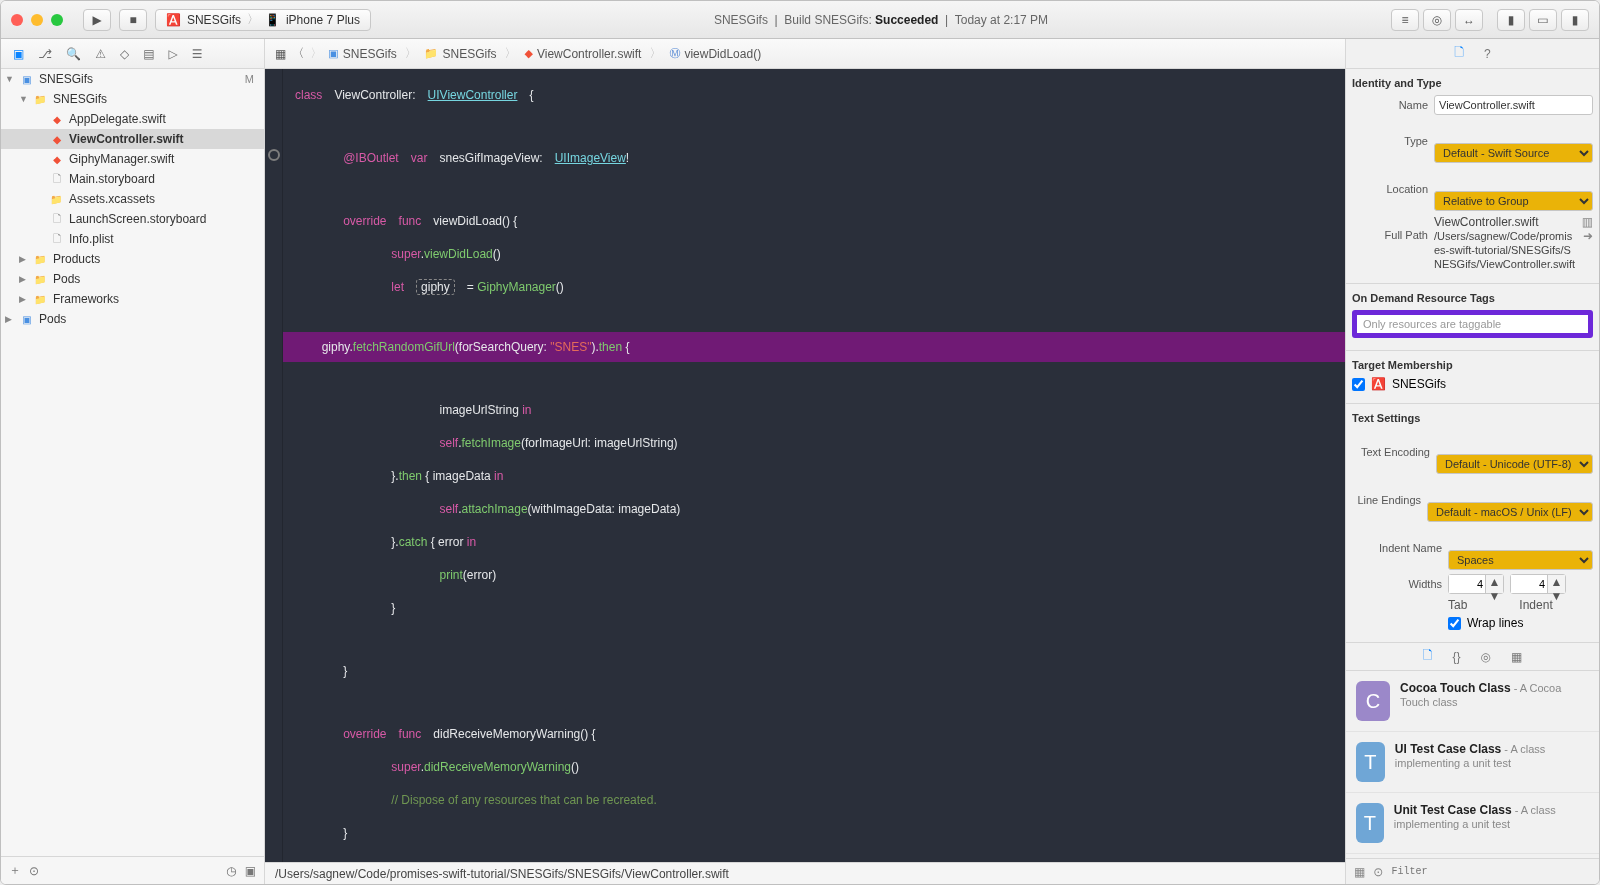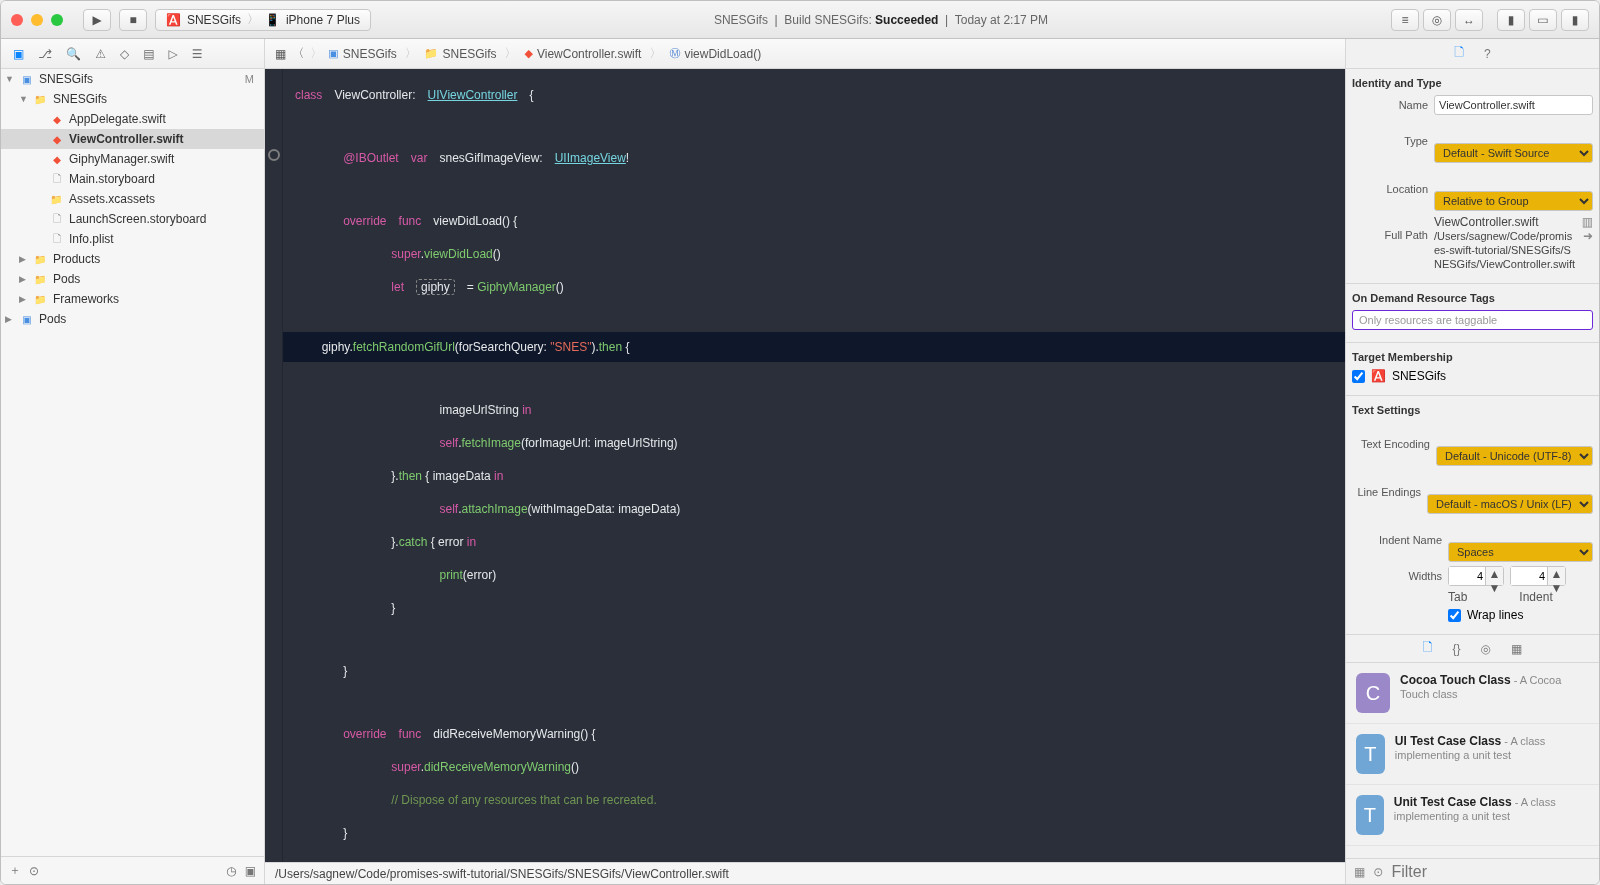--- a/index.html
+++ b/index.html
@@ -51,21 +51,21 @@
 .gutter { width:18px; background:#2a2f3a; border-right:1px solid #22262f;}
 .code { flex:1; background:#2a2f3a; color:#d5d8dc; font-family: ui-monospace, Menlo, Consolas, monospace; font-size:20px; line-height:30px; padding:8px 12px; white-space:pre; overflow:hidden;}
 .kw{color:#d85aa7;} 
 .type{color:#76d6e0;text-decoration:underline;} 
 .name{color:#e6e8ea;}
 .ib{color:#d85aa7;}
 .fn{color:#7fcb6e;}
 .str{color:#e46b5a;}
 .cm{color:#6f9652;}
 .super{color:#d85aa7;}
-.hi-line{background:#0f172a; display:block; margin:0 -12px; padding:0 12px;}
+.hi-line{background:#701a75; display:block; margin:0 -12px; padding:0 12px;}
 .dashed{border:1px dashed #888; padding:0 4px; border-radius:3px;}
 .gutterdot{display:inline-block; width:12px;height:12px;border:2px solid #7d7d7d;border-radius:50%; margin-left:3px; margin-top:80px;}
 
 .status-bar { height:22px; background:#f5f5f5; border-top:1px solid #d7d7d7; padding:0 10px; color:#444; font-size:11px; display:flex; align-items:center;}
 
 
 .inspector { width:254px; background:#f1f1f1; border-left:1px solid #d7d7d7; display:flex; flex-direction:column; }
 .insp-top { height:30px; border-bottom:1px solid #d7d7d7; display:flex; align-items:center; justify-content:center; gap:20px; color:#777;}
 .insp-top .active{color:#0a84ff;}
 .insp-section { padding:8px 6px; border-bottom:1px solid #d7d7d7; }
@@ -73,32 +73,32 @@
 .field-row { display:flex; align-items:center; gap:6px; margin-bottom:4px;}
 .field-row label { width:76px; text-align:right; color:#555; font-size:11px;}
 .field-row label.small{width:90px;}
 .field-row input[type=text], .field-row select, .insp-input { flex:1; height:20px; border:1px solid #c6c6c6; border-radius:3px; padding:0 4px; background:#fff; color:#333; font-size:11px;}
 .field-row select{background:#eab308;margin-top:24px;}
 .spin { width:56px; display:flex; border:1px solid #c6c6c6; border-radius:3px; height:20px; }
 .spin input{border:none; width:36px; text-align:right; padding:0 2px; font-size:11px;}
 .spin .arr{width:18px; background:#f3f3f3; border-left:1px solid #c6c6c6; display:flex; flex-direction:column; font-size:7px; color:#555;}
 .spin .arr span{flex:1; text-align:center;}
 .path-block { margin-left:82px; font-size:11px; color:#444; line-height:14px;}
-.insp-section .note{color:#999; font-size:11px; margin:4px 0; border:1px solid #6d28d9; background:#fff; border-radius:3px; padding:3px 6px;}
+.insp-section .note{color:#999; font-size:11px; margin:4px 0; border:5px solid #6d28d9; background:#fff; border-radius:3px; padding:3px 6px;}
 
 .lib-tabs { height:28px; display:flex; align-items:center; justify-content:center; gap:20px; color:#777; border-bottom:1px solid #d7d7d7;}
 .lib-tabs .active{color:#0a84ff;}
 .lib-list { flex:1; overflow:auto;}
 .lib-item { display:flex; gap:10px; padding:10px; border-bottom:1px solid #e3e3e3;}
 .lib-icon { width:40px; height:40px; border-radius:6px; display:flex; align-items:center; justify-content:center; font-size:20px; color:#fff;}
 .lib-icon.purple{background:#9b88c9;} .lib-icon.blue{background:#6fa6d6;}
 .lib-text b{font-size:12px; color:#222;} .lib-text span{color:#888; font-size:11px;}
 
 .insp-footer { height:26px; border-top:1px solid #d7d7d7; display:flex; align-items:center; gap:8px; padding:0 8px; color:#888;}
-.insp-footer input{flex:1; border:none; background:transparent; color:#888; font-size:16px;}
+.insp-footer input{flex:1; border:none; background:transparent; color:#888; font-size:10px;font-family:Liberation Mono, monospace;}
 </style>
 </head>
 <body>
 
 <div class="window">
 
   <div class="titlebar">
     <div class="traffic">
       <div class="dot red"></div>
       <div class="dot yellow"></div>

